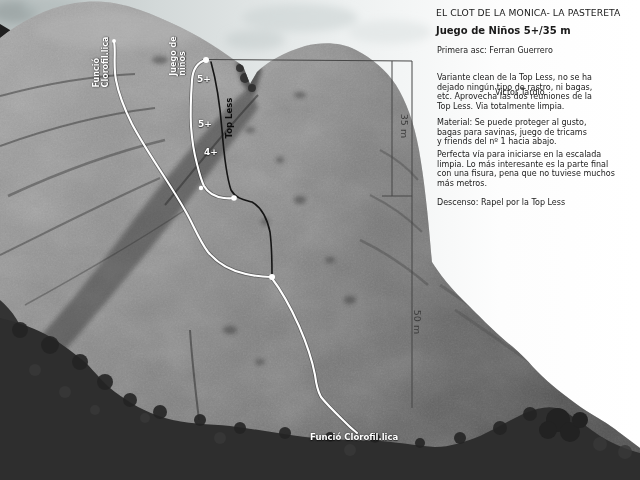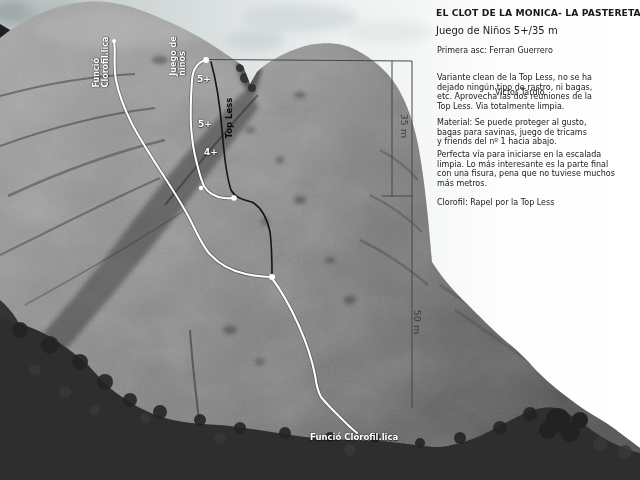--- a/index.html
+++ b/index.html
@@ -3,22 +3,22 @@
 <meta charset="utf-8">
 <style>
   html,body{margin:0;padding:0;background:#ffffff;}
   #stage{
     position:relative;width:640px;height:480px;overflow:hidden;background:#ffffff;
     font-family:"DejaVu Sans","Liberation Sans",sans-serif;
   }
   #photo-svg{position:absolute;left:0;top:0;}
   
   .panel-text{position:absolute;color:#1a1a1a;}
-  .p-title{left:436px;top:7px;font-size:9.2px;font-weight:bold;white-space:nowrap;letter-spacing:.1px;}
-  .p-route{left:436px;top:25px;font-size:10px;font-weight:normal;white-space:nowrap;}
+  .p-title{left:436px;top:7px;font-size:9.2px;font-weight:normal;white-space:nowrap;letter-spacing:.1px;}
+  .p-route{left:436px;top:25px;font-size:10px;font-weight:bold;white-space:nowrap;}
   .p-fa1{left:437px;top:46px;font-size:8px;white-space:nowrap;}
   .p-fa2{left:495px;top:56px;font-size:8px;white-space:nowrap;margin-top:32px;}
   .p-par{font-size:8px;line-height:9.6px;white-space:pre-line;width:205px;}
   .p-var{left:437px;top:73px;}
   .p-mat{left:437px;top:118px;}
   .p-per{left:437px;top:150px;}
   .p-des{left:437px;top:198px;font-size:8px;white-space:nowrap;}
   
   .ph-label{position:absolute;font-weight:bold;white-space:pre-line;}
   .rot-ccw{transform:translate(-50%,-50%) rotate(-90deg);}
@@ -251,15 +251,15 @@
 dejado ningún tipo de rastro, ni bagas,
 etc. Aprovecha las dos reuniones de la
 Top Less. Via totalmente limpia.</div>
   <div class="panel-text p-par p-mat">Material: Se puede proteger al gusto,
 bagas para savinas, juego de tricams
 y friends del nº 1 hacia abajo.</div>
   <div class="panel-text p-par p-per">Perfecta vía para iniciarse en la escalada
 limpia. Lo más interesante es la parte final
 con una fisura, pena que no tuviese muchos
 más metros.</div>
-  <div class="panel-text p-des">Clorofil: Rapel por la Top Less</div>
+  <div class="panel-text p-des">Descenso: Rapel por la Top Less</div>
 
 </div>
 
 </body></html>

